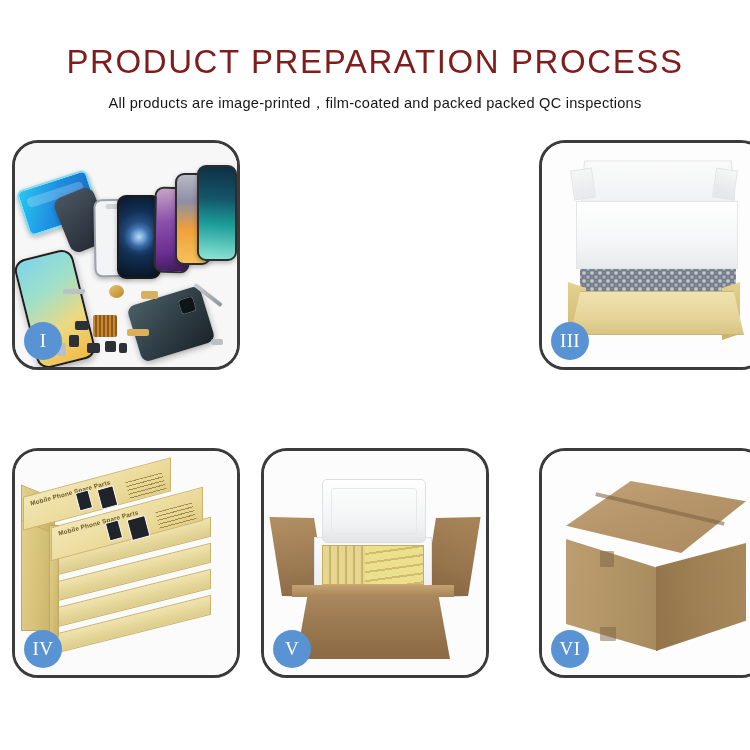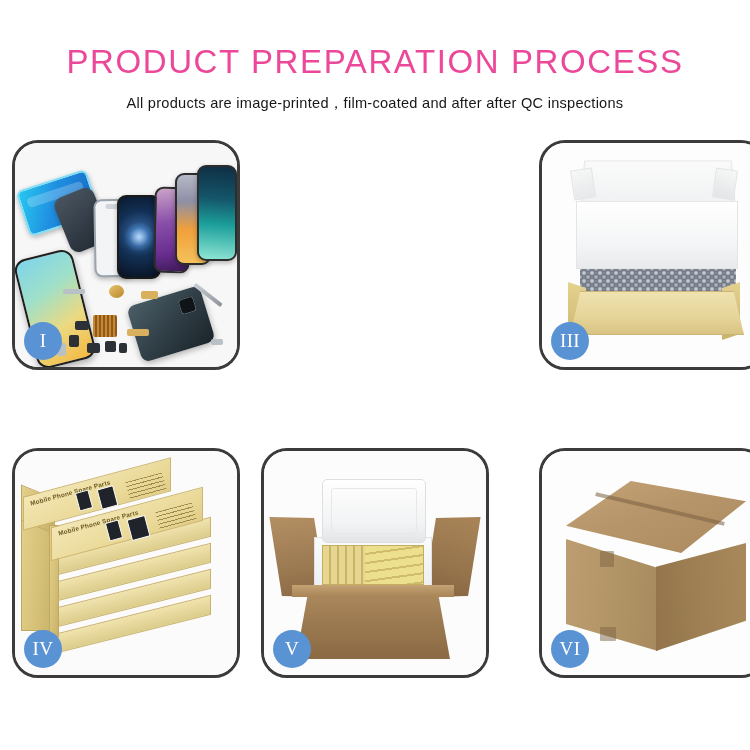--- a/index.html
+++ b/index.html
@@ -10,21 +10,21 @@
     overflow: hidden;
   }
   #root { position: relative; width: 750px; height: 750px; background: #fff; }
 
   
   .header { position: absolute; left: 0; top: 0; width: 750px; text-align: center; }
   .title {
     font-size: 33px;
     font-weight: 400;
     letter-spacing: 1.6px;
-    color: #ec4899;
+    color: #7f1d1d;
     line-height: 1;
     margin-top: 45px;
     white-space: nowrap;
   }
   .subtitle {
     font-size: 14.6px;
     font-weight: 400;
     color: #171717;
     letter-spacing: 0.25px;
     margin-top: 16px;
@@ -382,21 +382,21 @@
     z-index: 10; border-radius: 1px;
   }
 </style>
 </head>
 <body>
 
 <div id="root">
 
   <div class="header">
     <div class="title">PRODUCT PREPARATION PROCESS</div>
-    <div class="subtitle">All products are image-printed，film-coated and after after QC inspections</div>
+    <div class="subtitle">All products are image-printed，film-coated and packed packed QC inspections</div>
   </div>
 
   <div class="grid">
 
     <div class="panel r0 c0">
       <div class="stage">
         <div class="p1bg"></div>
         <div class="ph ph-blue"></div>
         <div class="ph ph-dark"></div>
         <div class="ph ph-glass"></div>

